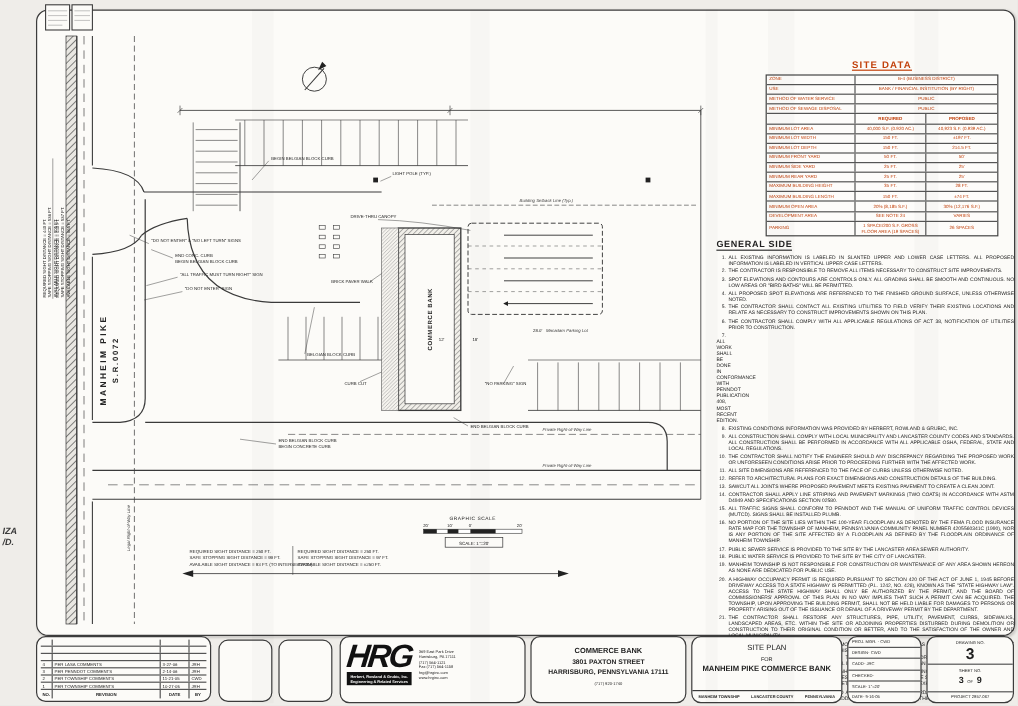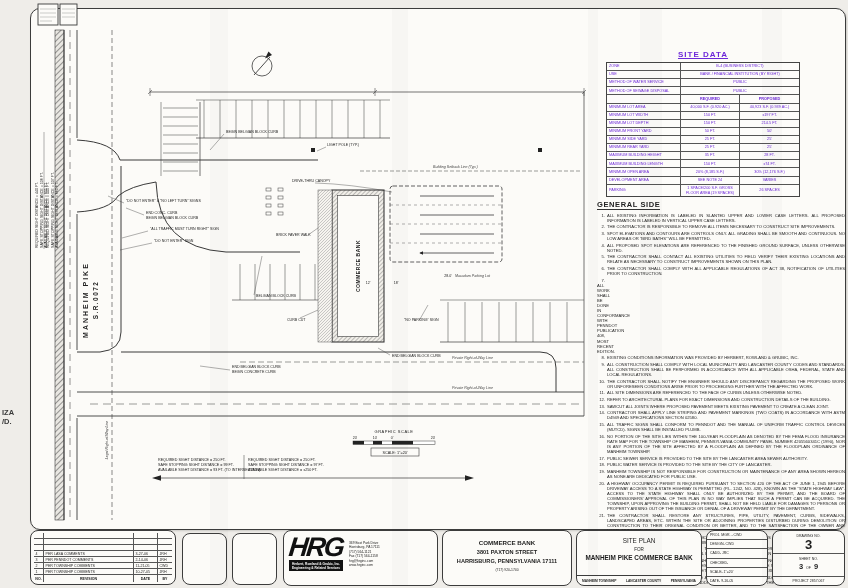--- a/index.html
+++ b/index.html
@@ -3,24 +3,24 @@
 <meta charset="utf-8">
 <style>
   html,body{margin:0;padding:0;}
   body{background:#d8d6d2;font-family:"Liberation Sans",sans-serif;}
   .page{position:relative;width:848px;height:588px;background:#efede9;overflow:hidden;}
   .sheet{position:absolute;left:30px;top:8px;width:814px;height:520px;background:#fcfbf8;
          border:1.6px solid #3c3c3c;border-radius:10px;box-shadow:1px 1px 2px rgba(0,0,0,.15);}
   .plan{position:absolute;left:0;top:0;}
   .plan text{font-family:"Liberation Sans",sans-serif;}
   .it{font-style:italic;fill:#444;}
-  .edge-text{position:absolute;left:2px;top:408px;font-size:7.5px;font-weight:bold;color:#3a3a3a;line-height:1.2;}
+  .edge-text{position:absolute;left:2px;top:438px;font-size:7.5px;font-weight:bold;color:#3a3a3a;line-height:1.2;font-style:italic;}
 
   
-  .sd{position:absolute;left:606px;top:50px;width:194px;color:#6d28d9;}
+  .sd{position:absolute;left:638px;top:50px;width:194px;color:#c2410c;}
   .sd-title{font-size:8px;font-weight:bold;text-decoration:underline;text-align:center;letter-spacing:1px;margin-bottom:3px;}
   .sd-table{border:0.9px solid #444;background:rgba(255,255,255,.35);}
   .sd-row{display:grid;grid-template-columns:74px 1fr 1fr;border-bottom:0.5px solid #555;font-size:3.8px;line-height:1.25;}
   .sd-row:last-child{border-bottom:none;}
   .sd-cell{padding:1.2px 2px;border-right:0.5px solid #555;display:flex;align-items:center;}
   .sd-cell:last-child{border-right:none;}
   .sd-val{justify-content:center;text-align:center;}
   .sd-span{grid-column:2/4;justify-content:center;text-align:center;}
   .sd-head{font-weight:bold;justify-content:center;}
 

